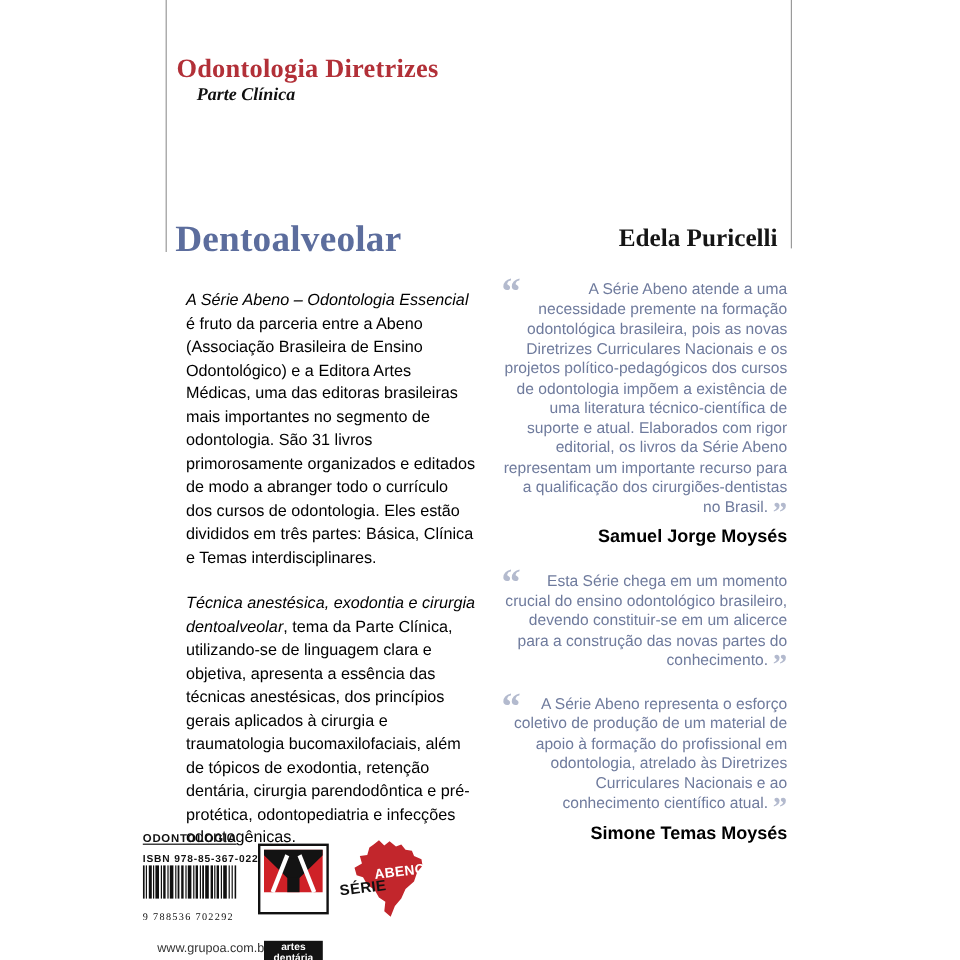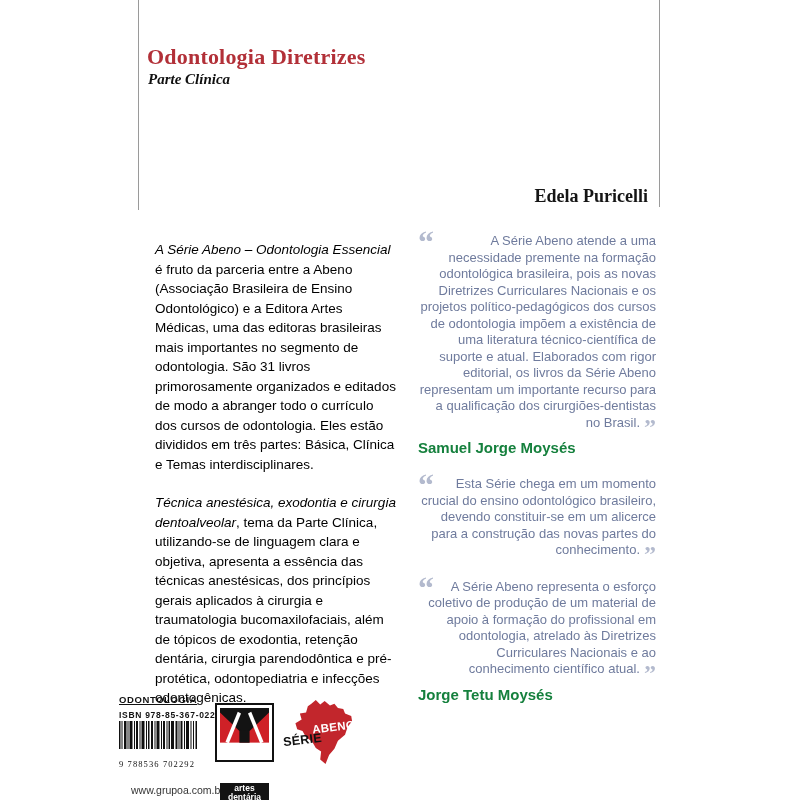--- a/index.html
+++ b/index.html
@@ -10,33 +10,33 @@
   .vline.left  { left:138px; height:210px; }
   .vline.right { left:659px; height:207px; }
 
   
   .series-title {
     position:absolute; left:147px; top:44px;
     font-family:"Liberation Serif", serif; font-weight:bold;
     font-size:22px; color:var(--series_red,#b23038); letter-spacing:.2px;
   }
   .series-subtitle {
-    position:absolute; left:148px; top:71px;
+    position:absolute; left:164px; top:71px;
     font-family:"Liberation Serif", serif; font-weight:bold; font-style:italic;
     font-size:15px; color:#101010;
   }
   .book-title {
     position:absolute; left:146px; top:119px;
     font-family:"Liberation Serif", serif; font-weight:bold;
     font-size:31px; line-height:32px; color:var(--title_blue,#5c6d9d); letter-spacing:.2px;
   }
   .author {
     position:absolute; right:152px; top:186px;
     font-family:"Liberation Serif", serif; font-weight:bold;
-    font-size:18px; color:#151515;
+    font-size:21px; color:#151515;
   }
 
   
   .desc-col { position:absolute; left:155px; top:240px; width:243px; }
   .desc-col p { font-size:13.5px; line-height:19.5px; color:#000000; margin-bottom:19px; }
   .desc-col p .ital { font-style:italic; }
 
   
   .quotes-col { position:absolute; left:418px; top:233px; width:238px; }
   .quote-block { margin-bottom:20px; }
@@ -48,21 +48,21 @@
     font-family:"Liberation Serif", serif; font-weight:bold;
     font-size:32px; line-height:0; color:var(--quote_mark,#b3bace);
     position:relative; top:9px; margin-right:5px; float:left;
   }
   .qmark-close {
     font-family:"Liberation Serif", serif; font-weight:bold;
     font-size:24px; line-height:0; color:var(--quote_mark,#b3bace);
     position:relative; top:8px; margin-left:4px;
   }
   .quote-author {
-    text-align:left; font-weight:bold; font-size:15px; color:#15803d; margin-top:8px;
+    text-align:right; font-weight:bold; font-size:15px; color:#000000; margin-top:8px;
   }
 
   
   .category-label { position:absolute; left:119px; top:694px; font-size:9.5px; font-weight:bold; letter-spacing:.6px; color:#111;text-decoration:underline; }
   .isbn-label { position:absolute; left:119px; top:710px; font-size:8.5px; font-weight:bold; letter-spacing:.7px; color:#111; }
   .barcode { position:absolute; left:119px; top:721px; }
   .barcode-digits { position:absolute; left:119px; top:759px; font-family:Liberation Serif, serif; font-size:8.5px; letter-spacing:1.1px; color:#111; }
   .website { position:absolute; left:119px; top:784px; font-size:10.5px; color:#333;margin-left:12px; }
 
   .publisher-logo {
@@ -94,20 +94,21 @@
 
 <div class="vline left"></div>
 <div class="vline right"></div>
 
 <div class="series-title">Odontologia Diretrizes</div>
 <div class="series-subtitle">Parte Clínica</div>
 
 <h1 class="book-title">
   <br>
   <br>
+  <span>Dentoalveolar</span>
 </h1>
 
 <div class="author">Edela Puricelli</div>
 
 <div class="desc-col">
   <p><span class="ital">A Série Abeno – Odontologia Essencial</span><span> é fruto da parceria entre a Abeno (Associação Brasileira de Ensino Odontológico) e a Editora Artes Médicas, uma das editoras brasileiras mais importantes no segmento de odontologia. São 31 livros primorosamente organizados e editados de modo a abranger todo o currículo dos cursos de odontologia. Eles estão divididos em três partes: Básica, Clínica e Temas interdisciplinares.</span></p>
   <p><span class="ital">Técnica anestésica, exodontia e cirurgia dentoalveolar</span><span>, tema da Parte Clínica, utilizando-se de linguagem clara e objetiva, apresenta a essência das técnicas anestésicas, dos princípios gerais aplicados à cirurgia e traumatologia bucomaxilofaciais, além de tópicos de exodontia, retenção dentária, cirurgia parendodôntica e pré-protética, odontopediatria e infecções odontogênicas.</span></p>
 </div>
 
 <div class="quotes-col">
@@ -116,21 +117,21 @@
     <div class="quote-text"><span class="qmark-open">“</span><span>A Série Abeno atende a uma necessidade premente na formação odontológica brasileira, pois as novas Diretrizes Curriculares Nacionais e os projetos político-pedagógicos dos cursos de odontologia impõem a existência de uma literatura técnico-científica de suporte e atual. Elaborados com rigor editorial, os livros da Série Abeno representam um importante recurso para a qualificação dos cirurgiões-dentistas no Brasil.</span><span class="qmark-close">”</span></div>
     <div class="quote-author">Samuel Jorge Moysés</div>
   </div>
 
   <div class="quote-block">
     <div class="quote-text"><span class="qmark-open">“</span><span>Esta Série chega em um momento crucial do ensino odontológico brasileiro, devendo constituir-se em um alicerce para a construção das novas partes do conhecimento.</span><span class="qmark-close">”</span></div>
   </div>
 
   <div class="quote-block">
     <div class="quote-text"><span class="qmark-open">“</span><span>A Série Abeno representa o esforço coletivo de produção de um material de apoio à formação do profissional em odontologia, atrelado às Diretrizes Curriculares Nacionais e ao conhecimento científico atual.</span><span class="qmark-close">”</span></div>
-    <div class="quote-author">Jorge Tetu Moysés</div>
+    <div class="quote-author">Simone Temas Moysés</div>
   </div>
 
 </div>
 
 <div class="category-label">ODONTOLOGIA</div>
 <div class="isbn-label">ISBN 978-85-367-0229-2</div>
 
 <div class="barcode">
   <svg width="78" height="28" viewBox="0 0 78 28" xmlns="http://www.w3.org/2000/svg">
     <rect x="0" y="0" width="1.5" height="28" fill="#111"></rect>

